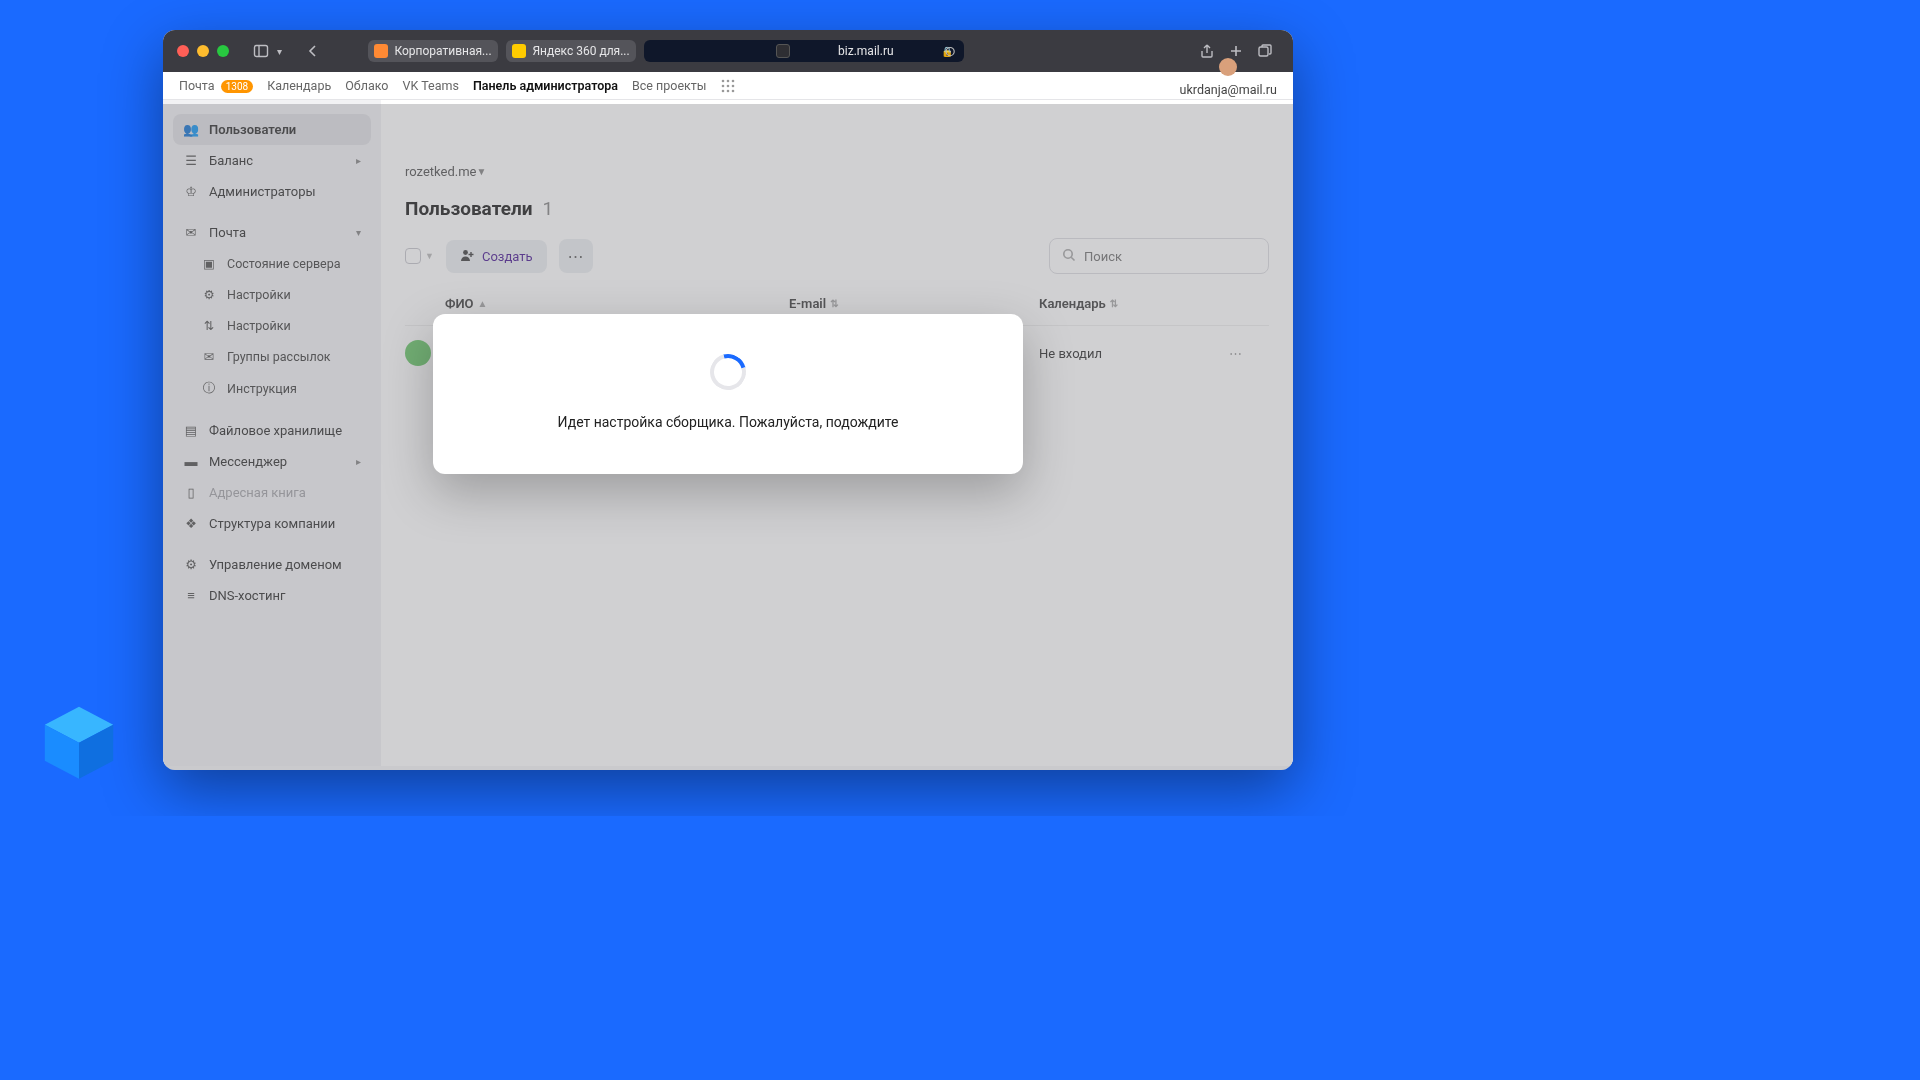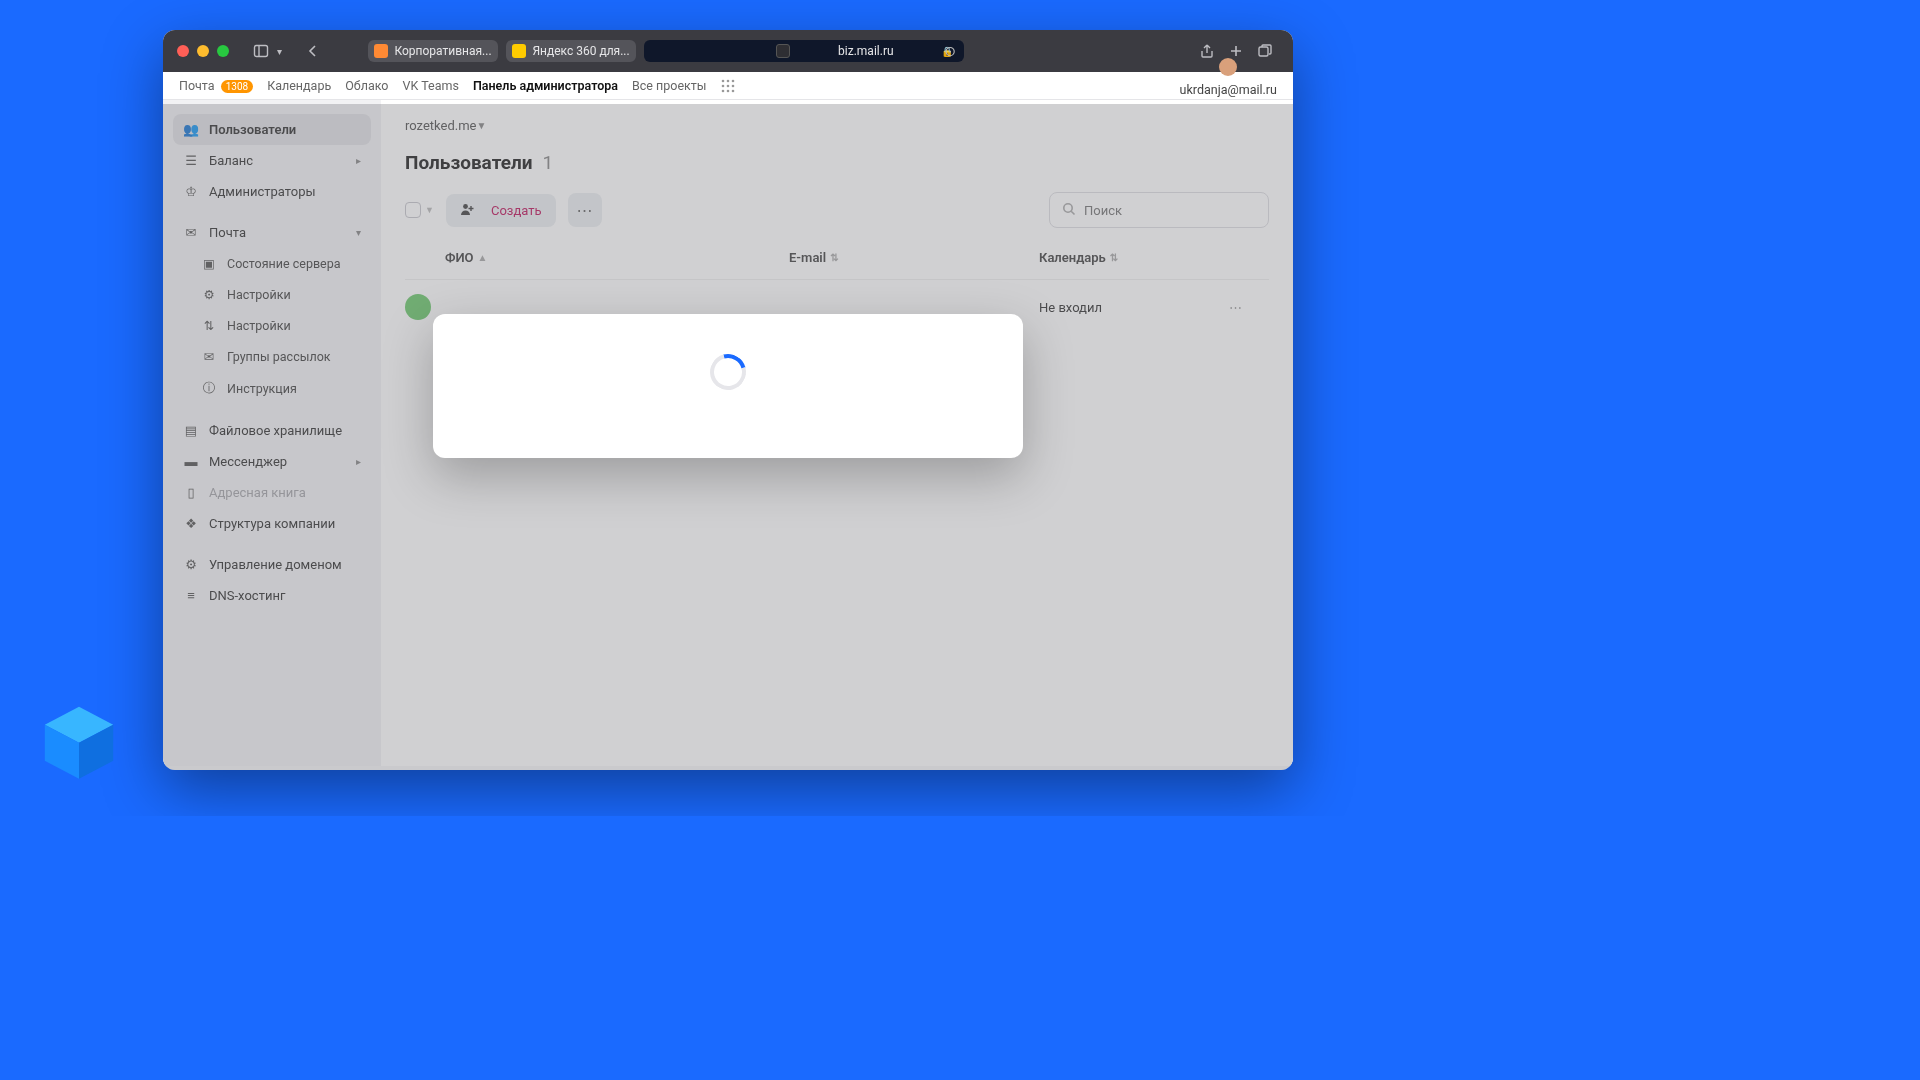--- a/index.html
+++ b/index.html
@@ -82,30 +82,30 @@
 }
 .sb-item.active { background:#e1e1e5; font-weight:600; }
 .sb-item .ic { width:16px; color:#555; display:flex; justify-content:center; }
 .sb-item.sub { padding-left: 28px; font-size:12.5px; color:#444; }
 .sb-item .chev { margin-left:auto; color:#888; font-size:10px; }
 .sb-item.muted { color:#a5a5aa; }
 .sb-group-gap { height:10px; }
 
 
 .main { flex:1; background:#fff; padding: 14px 24px 0 24px; position:relative; }
-.domain-select { display:flex; align-items:center; color:#555; font-size:13px; cursor:pointer; padding:4px 0 18px 0; }
+.domain-select { display:flex; align-items:center; color:#555; font-size:13px; cursor:pointer; padding:4px 0 18px 0;margin-top:46px; }
 .page-title { font-size:19px; font-weight:700; color:#222; display:flex; align-items:baseline; gap:10px; margin-bottom:18px; }
 .page-title .count { color:#888; font-weight:400; }
 .toolbar { display:flex; align-items:center; gap:12px; }
 .chk { width:16px; height:16px; border:1.5px solid #c6c6cc; border-radius:4px; }
 .chk-wrap { display:flex; align-items:center; gap:4px; }
 .btn-create {
-  display:flex; align-items:center; gap:17px;
+  display:flex; align-items:center; gap:8px;
   background:#eceff1; border-radius:8px; padding:8px 14px;
-  font-size:13px; color:#be185d; cursor:pointer;
+  font-size:13px; color:#4c1d95; cursor:pointer;
 }
 .btn-more {
   width:34px; height:34px; border-radius:8px; background:#eceff1;
   display:flex; align-items:center; justify-content:center; color:#666; cursor:pointer;
 }
 .search {
   margin-left:auto; width:220px; height:36px;
   border:1px solid #dedee2; border-radius:8px;
   display:flex; align-items:center; gap:8px; padding:0 12px;
 }
@@ -400,20 +400,21 @@
         <div class="col-email"></div>
         <div class="col-act">Не входил</div>
         <div class="col-menu row-more">⋯</div>
       </div>
     </div>
   </div>
 
   <div class="overlay">
     <div class="modal">
       <div class="spinner"></div>
+      <div class="modal-text">Идет настройка сборщика. Пожалуйста, подождите</div>
     </div>
   </div>
 
 </div>
 
 <div class="cube">
   <svg viewBox="0 0 100 100">
     <polygon points="50,12 88,32 50,52 12,32" fill="#38b6ff"></polygon>
     <polygon points="12,32 50,52 50,92 12,72" fill="#1a8cff"></polygon>
     <polygon points="88,32 50,52 50,92 88,72" fill="#0f6fe0"></polygon>

